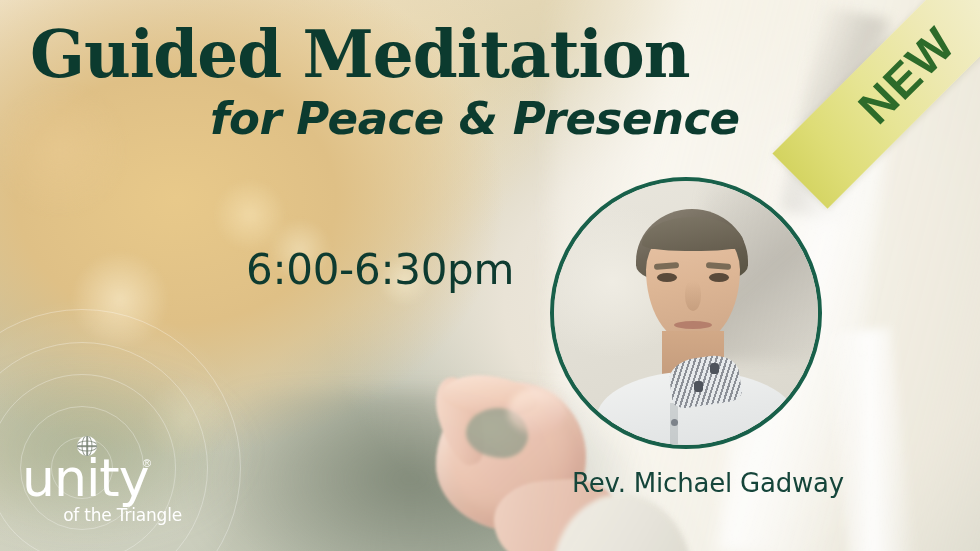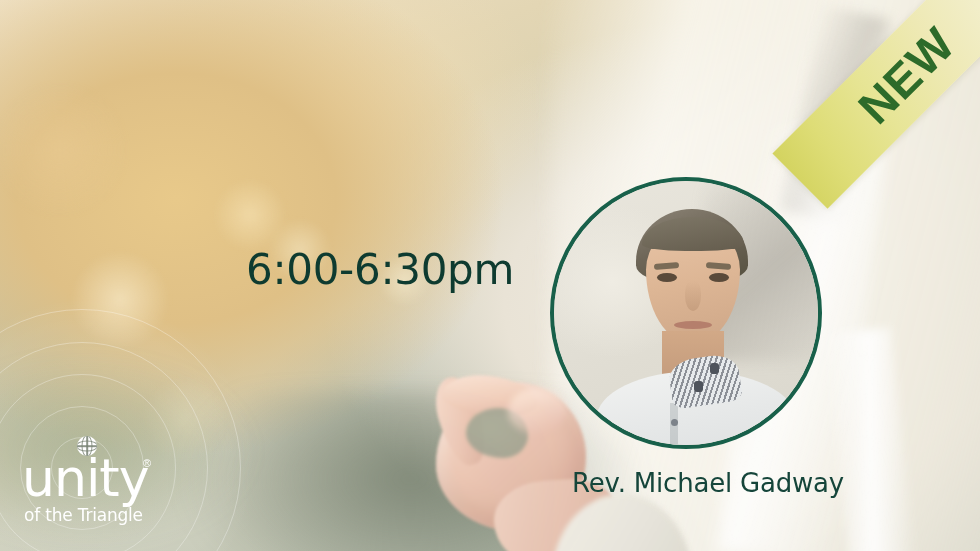--- a/index.html
+++ b/index.html
@@ -455,20 +455,21 @@
   .globe-arc-a { width: 9px;  height: 20px; }
   .globe-arc-b { width: 20px; height: 9px;  }
   .logo-tag {
     font-family: "DejaVu Sans", "Liberation Sans", sans-serif;
     font-size: 17px;
     color: #ffffff;
     margin-top: 1px;
     margin-left: 2px;
     letter-spacing: -0.2px;
     white-space: nowrap;
+    text-align: right;
   }
 </style>
 </head>
 <body>
 
 <div id="poster">
 
   <div class="bg-layer bg-base"></div>
   <div class="bg-layer bg-bokeh-1"></div>
   <div class="bg-fabric"></div>
@@ -494,20 +495,24 @@
     <span class="r2"></span>
     <span class="r3"></span>
     <span class="r4"></span>
     <span class="r5"></span>
   </div>
 
   <div class="ribbon">
     <span class="ribbon-text">NEW</span>
   </div>
 
+  <div class="headline">
+    <div class="title-main">Guided Meditation</div>
+    <div class="title-sub">for Peace &amp; Presence</div>
+  </div>
 
   <div class="schedule">
     <div class="line2">6:00-6:30pm</div>
   </div>
 
   <div class="portrait">
     <div class="portrait-inner">
       <div class="p-bg-blur"></div>
       <div class="p-hair"></div>
       <div class="p-face"></div>

